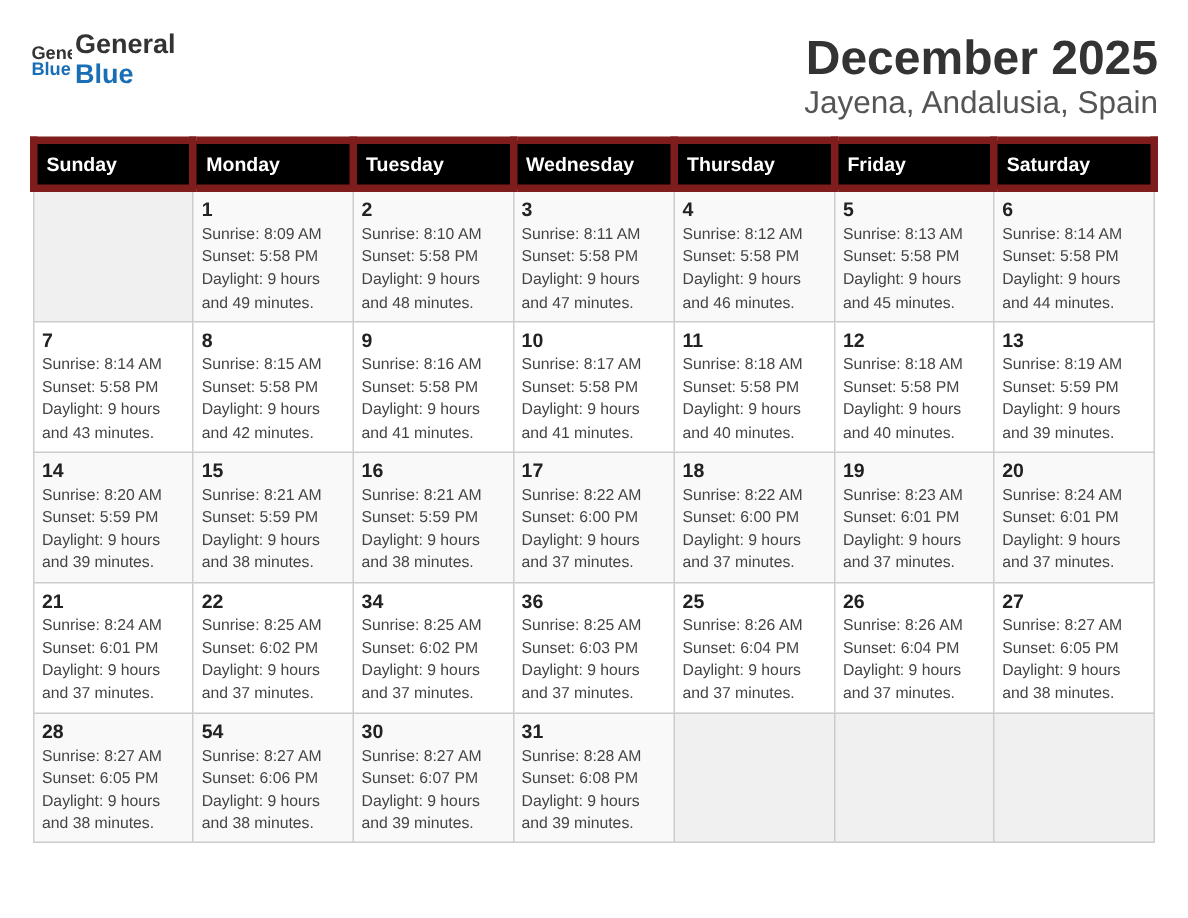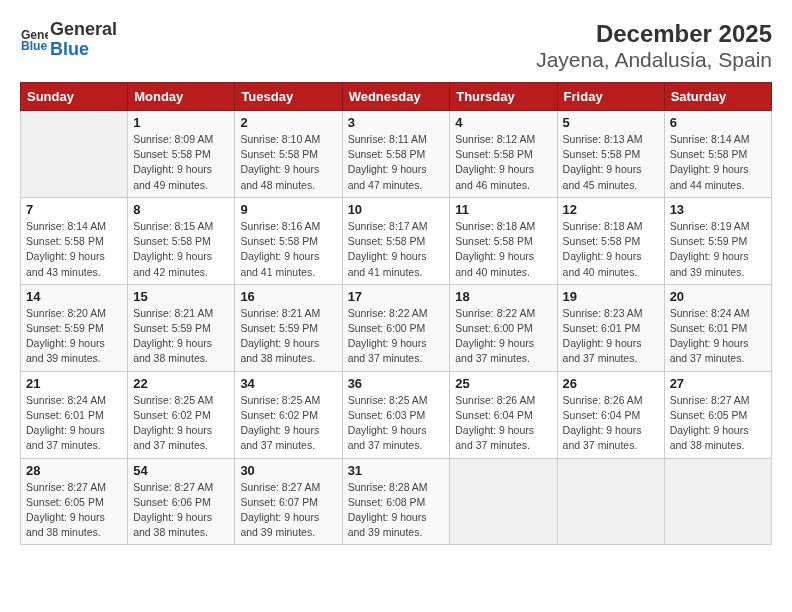--- a/index.html
+++ b/index.html
@@ -22,41 +22,41 @@
     }
     .logo-icon {
       width: 28px;
       height: 28px;
       margin-right: 2px;
     }
     .title-block {
       text-align: right;
     }
     .month-title {
-      font-size: 24px;
+      font-size: 32px;
       font-weight: bold;
       color: #333;
     }
     .subtitle {
       font-size: 21px;
       color: #555;
     }
     table {
       width: 100%;
       border-collapse: collapse;
       font-size: 11px;
     }
     thead tr th {
-      background: #b91c1c;
+      background: #000000;
       color: #fff;
       text-align: left;
       padding: 6px 6px;
       font-size: 13px;
       font-weight: bold;
-      border: 1px solid #7f1d1d;
+      border: 5px solid #7f1d1d;
     }
     tbody tr td {
       border: 1px solid #ccc;
       vertical-align: top;
       padding: 4px 5px;
       min-height: 80px;
       height: 85px;
       width: 108px;
     }
     tbody tr:nth-child(odd) td {

